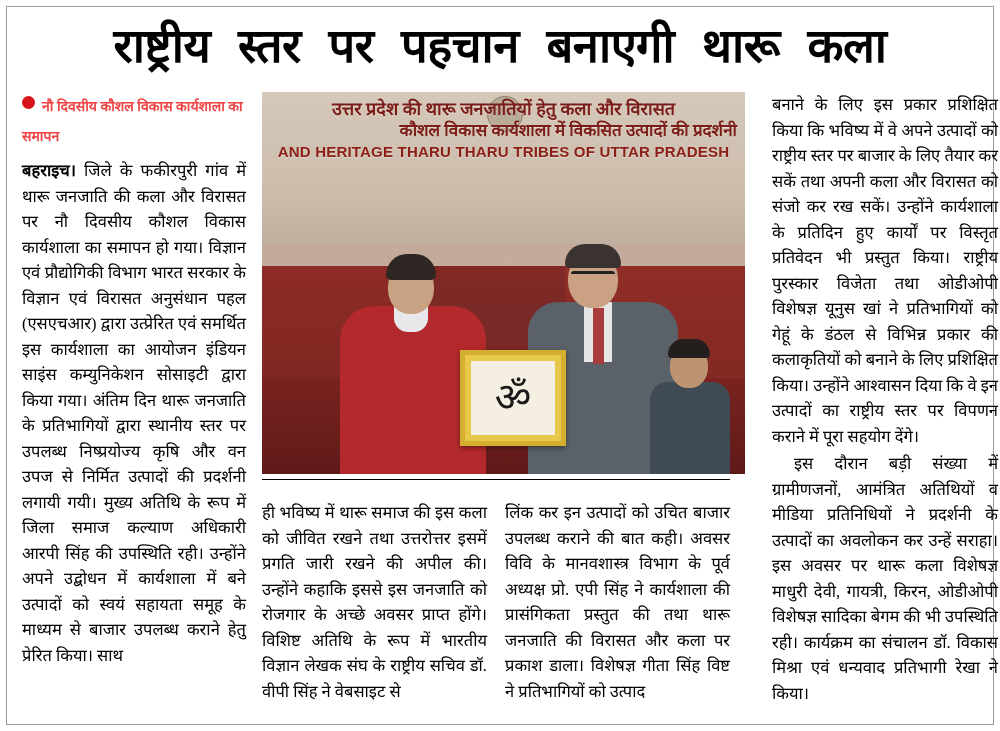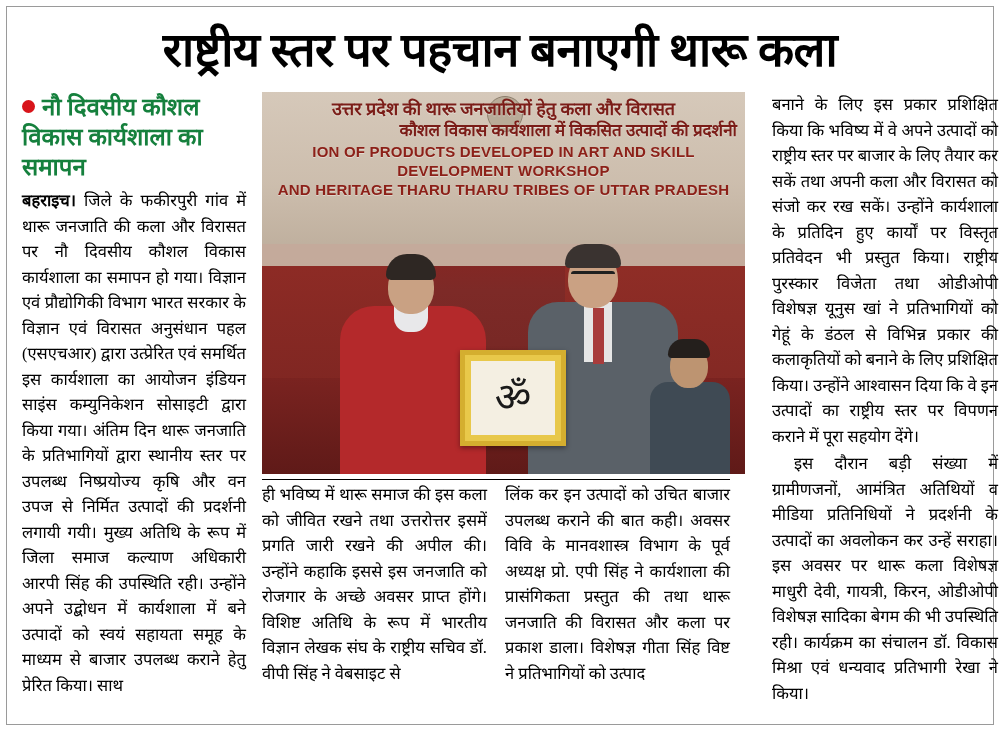--- a/index.html
+++ b/index.html
@@ -26,43 +26,43 @@
     bottom: 6px;
     border: 1px solid #9a9a9a;
     box-sizing: border-box;
     pointer-events: none;
   }
   .headline {
     position: absolute;
     left: 22px;
     top: 22px;
     width: 956px;
-    font-family: Liberation Serif, serif;
+    font-family: Liberation Mono, monospace;
     font-weight: bold;
     font-size: 47px;
     line-height: 56px;
     letter-spacing: -0.5px;
     color: #000000;
     text-align: center;
     white-space: nowrap;
   }
 
   
   .col-left {
     position: absolute;
     left: 22px;
     top: 92px;
     width: 224px;
   }
   .kicker {
     font-family: "Liberation Serif", serif;
     font-weight: bold;
-    font-size: 24px;
+    font-size: 14px;
     line-height: 30px;
-    color: #15803d;
+    color: #ef4444;
     margin: 0 0 6px 0;
   }
   .bullet-dot {
     display: inline-block;
     width: 13px;
     height: 13px;
     border-radius: 50%;
     background: #d8141a;
     margin-right: 7px;
     vertical-align: 2px;
@@ -293,21 +293,21 @@
     color: #000;
     text-align: center;
   }
   .caption-rule {
     border-top: 1px solid #000;
     margin-top: 5px;
   }
   .center-cols {
     display: flex;
     gap: 18px;
-    margin-top: 2px;
+    margin-top: 20px;
   }
   .center-cols .body-text { width: 225px; }
 
   
   .col-right {
     position: absolute;
     left: 772px;
     top: 92px;
     width: 226px;
   }
@@ -330,21 +330,20 @@
   </div>
 
   <div class="col-center">
     <div class="photo">
       <div class="backdrop"></div>
       <div class="banner-top"></div>
       <div class="logo-circle"></div>
       <div class="banner-text">
         <div class="banner-l1">उत्तर प्रदेश की थारू जनजातियों हेतु कला और विरासत</div>
         <div class="banner-l2">कौशल विकास कार्यशाला में विकसित उत्पादों की प्रदर्शनी</div>
-        <div class="banner-en">ION OF PRODUCTS DEVELOPED IN ART AND SKILL DEVELOPMENT WORKSHOP</div>
         <div class="banner-en">AND HERITAGE THARU THARU TRIBES OF UTTAR PRADESH</div>
       </div>
       <div class="banner-strip"></div>
       <div class="wall-left"></div>
       <div class="wall-right"></div>
       <div class="table"></div>
 
       <div class="p1-body"></div>
       <div class="p1-collar"></div>
       <div class="p1-head"></div>

